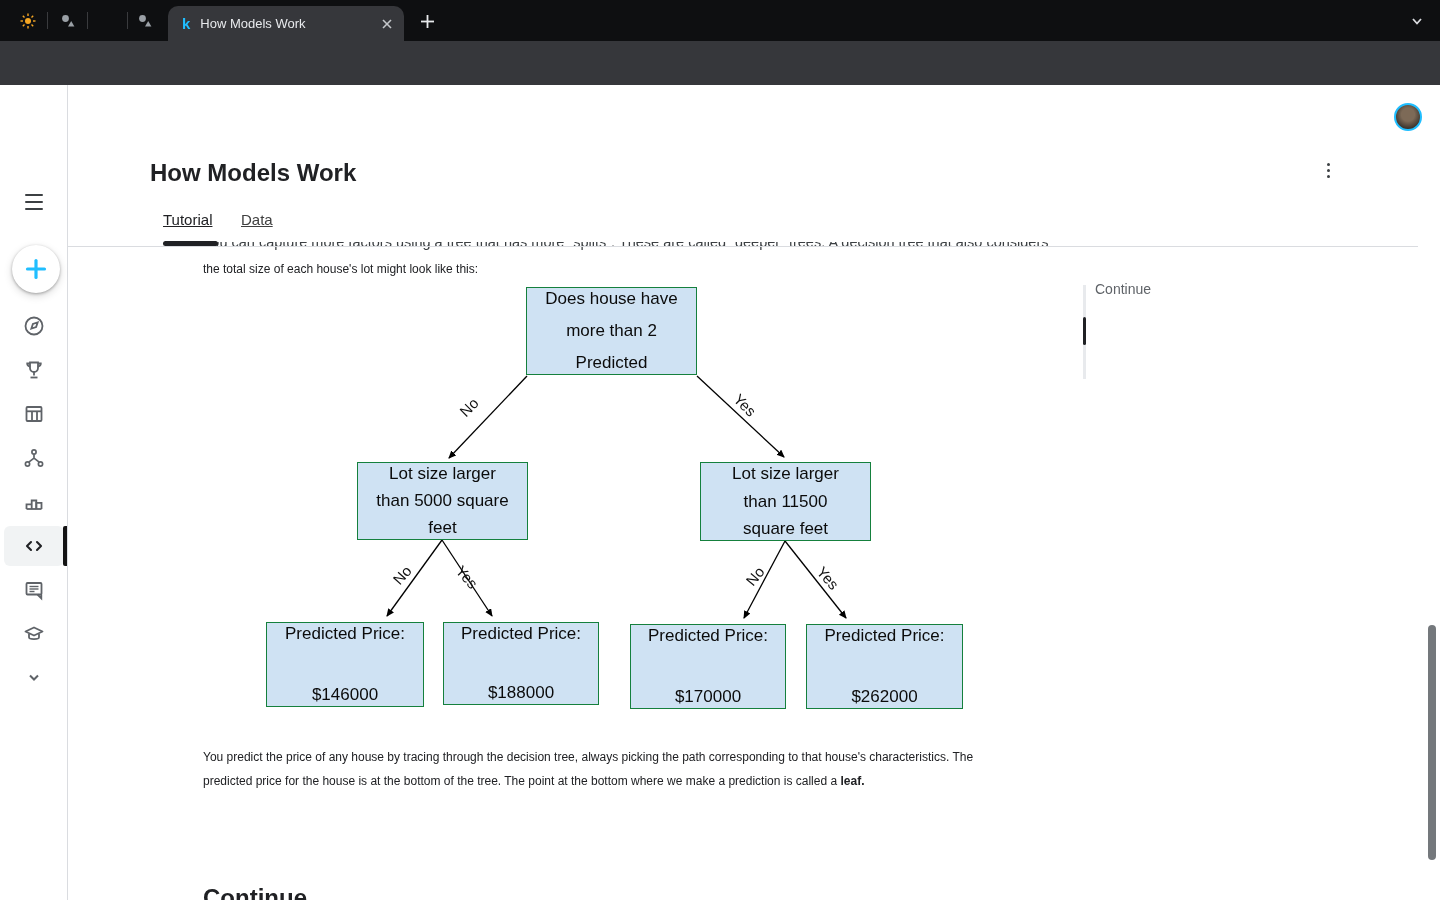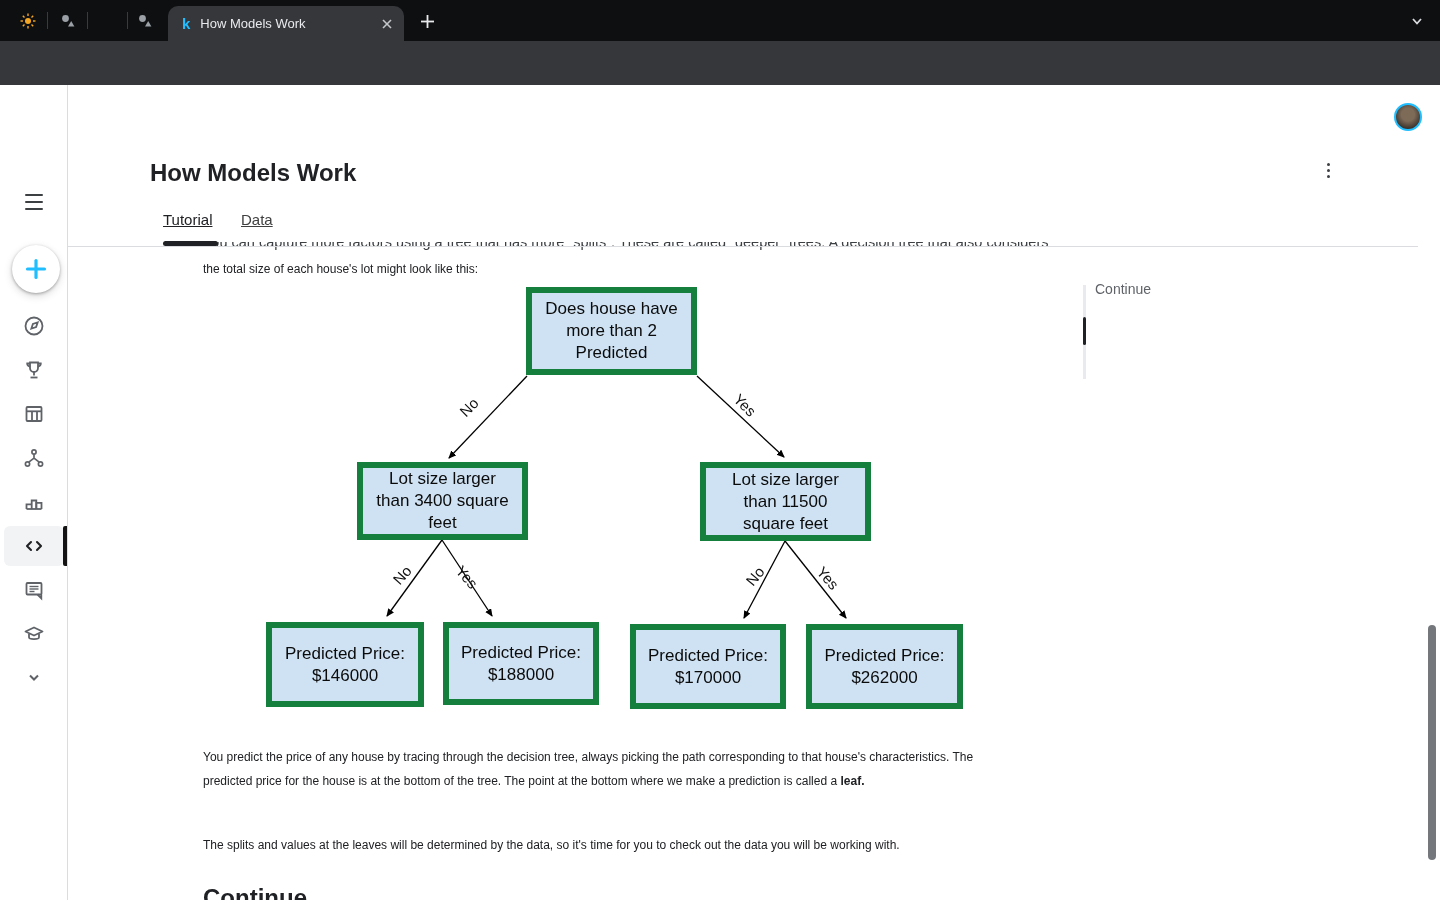--- a/index.html
+++ b/index.html
@@ -58,22 +58,22 @@
   #tab-underline { position:absolute; left:95px; top:156px; width:55px; height:5px; background:#202124; border-radius:3px; z-index:5; }
   #content-border { position:absolute; left:0; top:161px; width:1350px; height:1px; background:#DADCE0; z-index:7; }
 
   #clip-wrap { position:absolute; left:135px; top:157px; width:860px; height:10px; overflow:hidden; z-index:5; }
   #clip-wrap div { margin-top:-9px; line-height:18px; font-size:14.5px; color:#3C4043; white-space:nowrap; }
   .para { position:absolute; left:135px; width:820px; font-size:12px; line-height:24px; color:#202124; }
 
   
   #diagram { position:absolute; left:135px; top:202px; width:770px; height:432px; }
   #edges { position:absolute; left:0; top:0; }
-  .dnode { position:absolute; background:var(--node-fill); border:6px solid #15803d; display:flex; flex-direction:column;
-           align-items:center; justify-content:center; text-align:center; font-size:17px; line-height:22px; color:#0B0B0B; }
+  .dnode { position:absolute; background:var(--node-fill); border:1px solid #15803d; display:flex; flex-direction:column;
+           align-items:center; justify-content:space-between; text-align:center; font-size:17px; line-height:22px; color:#0B0B0B; }
   .elabel { position:absolute; font-size:15px; color:#111; transform:translate(-50%,-50%) rotate(var(--r)); white-space:nowrap; }
 
   
   #toc { position:absolute; left:1013px; top:166px; width:300px; z-index:5; }
   #toc-title { font-size:16px; font-weight:700; color:#202124; }
   #toc-rail { position:absolute; left:2px; top:34px; width:3px; height:94px; background:#E8EAED; }
   #toc-rail-active { position:absolute; left:2px; top:66px; width:3px; height:28px; background:#202124; border-radius:2px; }
   .toc-item { height:36px; display:flex; align-items:center; padding-left:14px; font-size:14px; color:#5F6368; }
   .toc-item.active { color:#202124; }
   #toc-list { margin-top:20px; }
@@ -342,21 +342,21 @@
       </g>
     </svg>
 
     <div class="dnode" style="left:323px; top:0; width:171px; height:88px;">
       <span>Does house have</span>
         <span>more than 2</span>
         <span>Predicted</span>
     </div>
     <div class="dnode" style="left:154px; top:175px; width:171px; height:78px;">
       <span>Lot size larger</span>
-        <span>than 3400 square</span>
+        <span>than 5000 square</span>
         <span>feet</span>
     </div>
     <div class="dnode" style="left:497px; top:175px; width:171px; height:79px;">
       <span>Lot size larger</span>
         <span>than 11500</span>
         <span>square feet</span>
     </div>
     <div class="dnode" style="left:63px;  top:335px; width:158px; height:85px;">
       <span>Predicted Price:</span>
         <span>$146000</span>
@@ -376,21 +376,20 @@
 
     <span class="elabel" style="left:266px; top:120px; --r:-45deg;">No</span>
     <span class="elabel" style="left:542px; top:118px; --r:45deg;">Yes</span>
     <span class="elabel" style="left:199px; top:288px; --r:-48deg;">No</span>
     <span class="elabel" style="left:264px; top:290px; --r:48deg;">Yes</span>
     <span class="elabel" style="left:552px; top:289px; --r:-50deg;">No</span>
     <span class="elabel" style="left:625px; top:291px; --r:48deg;">Yes</span>
   </div>
 
   <p class="para" style="top:660px"><span>You predict the price of any house by tracing through the decision tree, always picking the path corresponding to that house's characteristics. The predicted price for the house is at the bottom of the tree. The point at the bottom where we make a prediction is called a </span><b>leaf.</b></p>
-  <p class="para" style="top:748px">The splits and values at the leaves will be determined by the data, so it's time for you to check out the data you will be working with.</p>
   <h2 id="continue-h">Continue</h2>
 
   <div id="toc">
     <div id="toc-rail"></div>
     <div id="toc-rail-active"></div>
     <div id="toc-list">
       <div class="toc-item">Continue</div>
     </div>
   </div>
 

